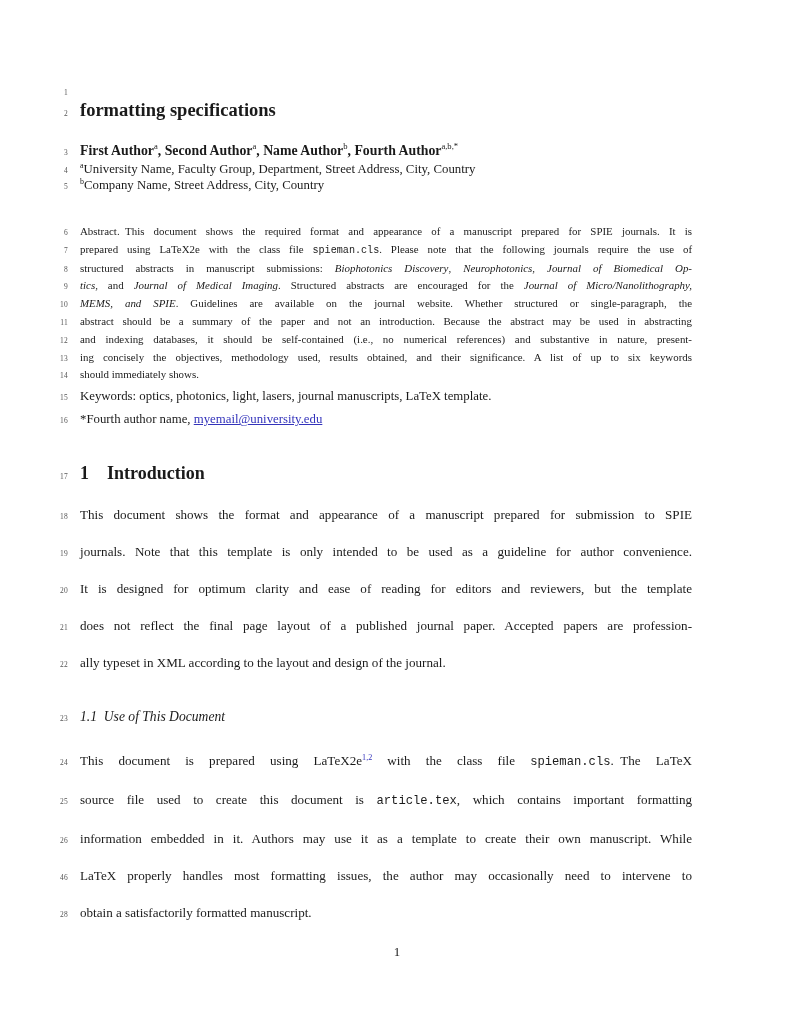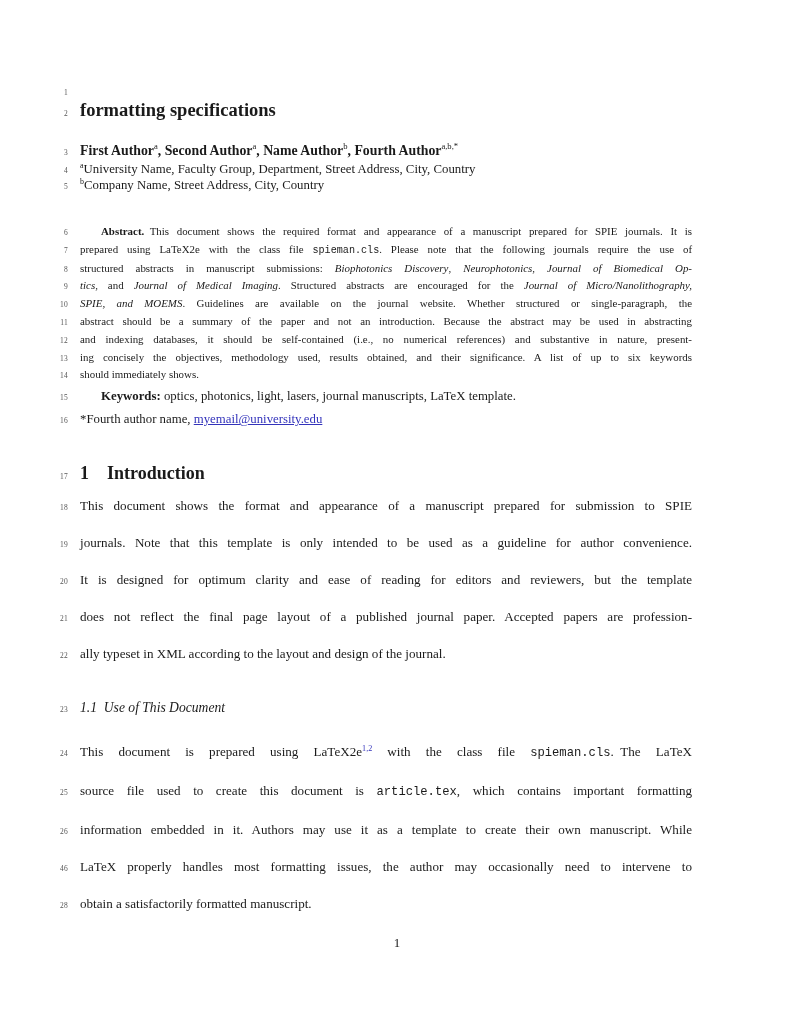--- a/index.html
+++ b/index.html
@@ -28,28 +28,28 @@
   .l-authors .line-text{font-size:13.8px;font-weight:bold;}
   .l-affil{line-height:15.5px;}
   .l-affil-first{margin-top:3px;}
   .l-affil .line-text{font-size:12.8px;}
   .l-abstract{line-height:17.8px;}
   .l-abstract-first{margin-top:30px;}
   .l-abstract .line-text{font-size:10.9px;}
   .l-kw{line-height:23px;margin-top:1px;}
   .l-kw .line-text,.l-email .line-text{font-size:12.8px;}
   .l-email{line-height:23px;}
-  .l-h1{line-height:20px;margin-top:32px;margin-bottom:4px;}
+  .l-h1{line-height:20px;margin-top:32px;margin-bottom:13px;}
   .l-h1 .line-text{font-size:18px;font-weight:bold;}
   .l-h2{line-height:20px;margin-top:26px;margin-bottom:15px;}
   .l-h2 .line-text{font-size:13.6px;font-style:italic;}
   .l-body{line-height:37px;}
   .l-body .line-text{font-size:13.1px;}
   
-  .sg-b{font-weight:bold;margin-left:21px;}
+  .sg-b{font-weight:normal;}
   .sg-i{font-style:italic;}
   .sg-m{font-family:"Liberation Mono", monospace;font-size:0.93em;}
   .sg-sup{vertical-align:super;font-size:0.62em;font-weight:normal;line-height:0;}
   .sg-link{color:var(--link,#3333bb);text-decoration:none;}
   .sg-u{text-decoration:underline;margin-top:44px;}
   .page-number{
     text-align:center;font-size:13px;line-height:17px;margin-top:12px;
   }
 </style>
 </head>
@@ -87,21 +87,21 @@
       <div class="line-row l-abstract">
         <span class="line-num">8</span>
         <div class="line-text just"><span>structured abstracts in manuscript submissions: </span><span class="sg-i">Biophotonics Discovery</span><span>, </span><span class="sg-i">Neurophotonics</span><span>, </span><span class="sg-i">Journal of Biomedical Op-</span></div>
       </div>
       <div class="line-row l-abstract">
         <span class="line-num">9</span>
         <div class="line-text just"><span class="sg-i">tics</span><span>, and </span><span class="sg-i">Journal of Medical Imaging</span><span>. Structured abstracts are encouraged for the </span><span class="sg-i">Journal of Micro/Nanolithography,</span></div>
       </div>
       <div class="line-row l-abstract">
         <span class="line-num">10</span>
-        <div class="line-text just"><span class="sg-i">SPIE, and MOEMS</span><span>. Guidelines are available on the journal website. Whether structured or single-paragraph, the</span></div>
+        <div class="line-text just"><span class="sg-i">MEMS, and SPIE</span><span>. Guidelines are available on the journal website. Whether structured or single-paragraph, the</span></div>
       </div>
       <div class="line-row l-abstract">
         <span class="line-num">11</span>
         <div class="line-text just"><span>abstract should be a summary of the paper and not an introduction. Because the abstract may be used in abstracting</span></div>
       </div>
       <div class="line-row l-abstract">
         <span class="line-num">12</span>
         <div class="line-text just"><span>and indexing databases, it should be self-contained (i.e., no numerical references) and substantive in nature, present-</span></div>
       </div>
       <div class="line-row l-abstract">

